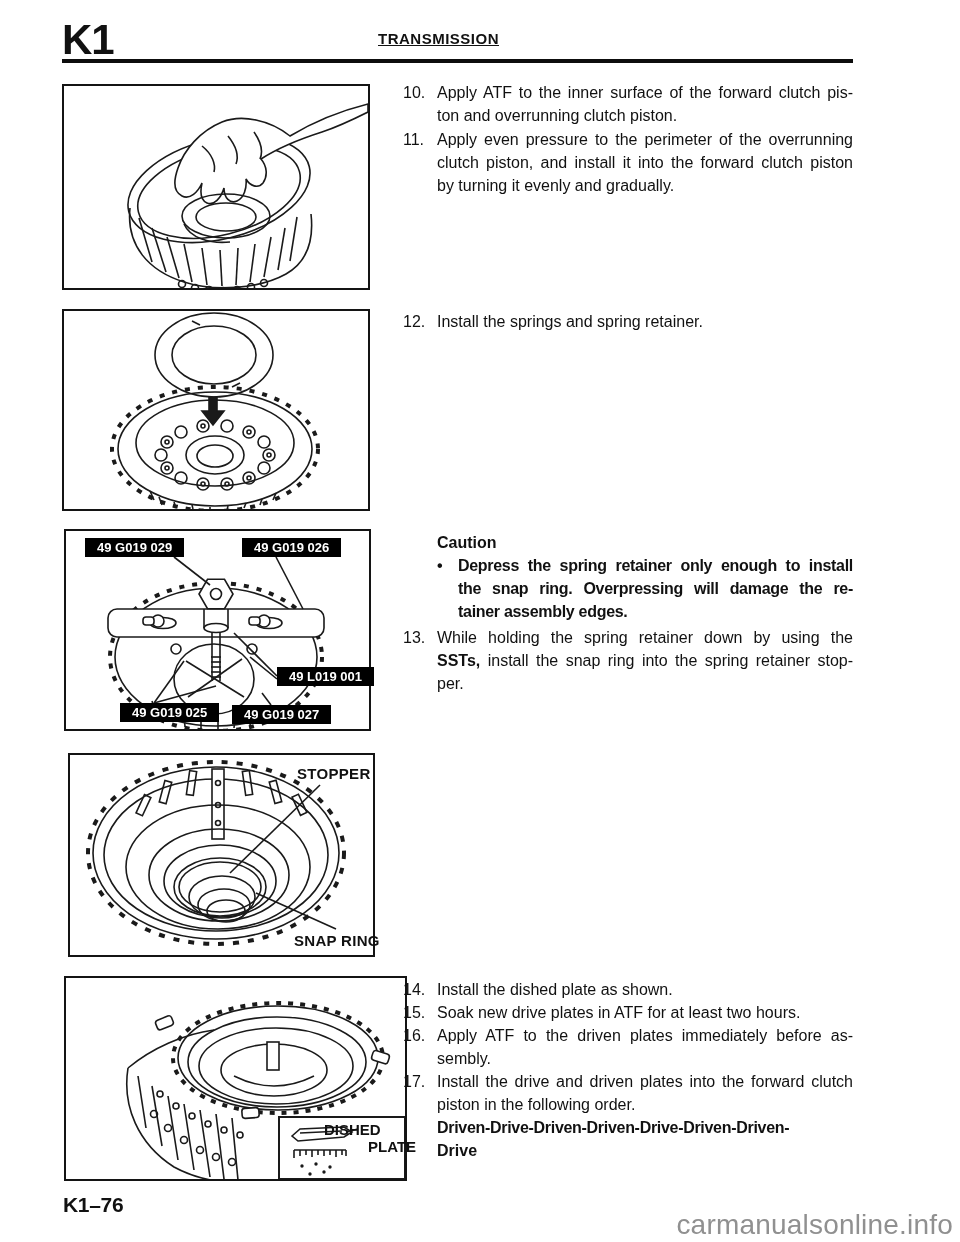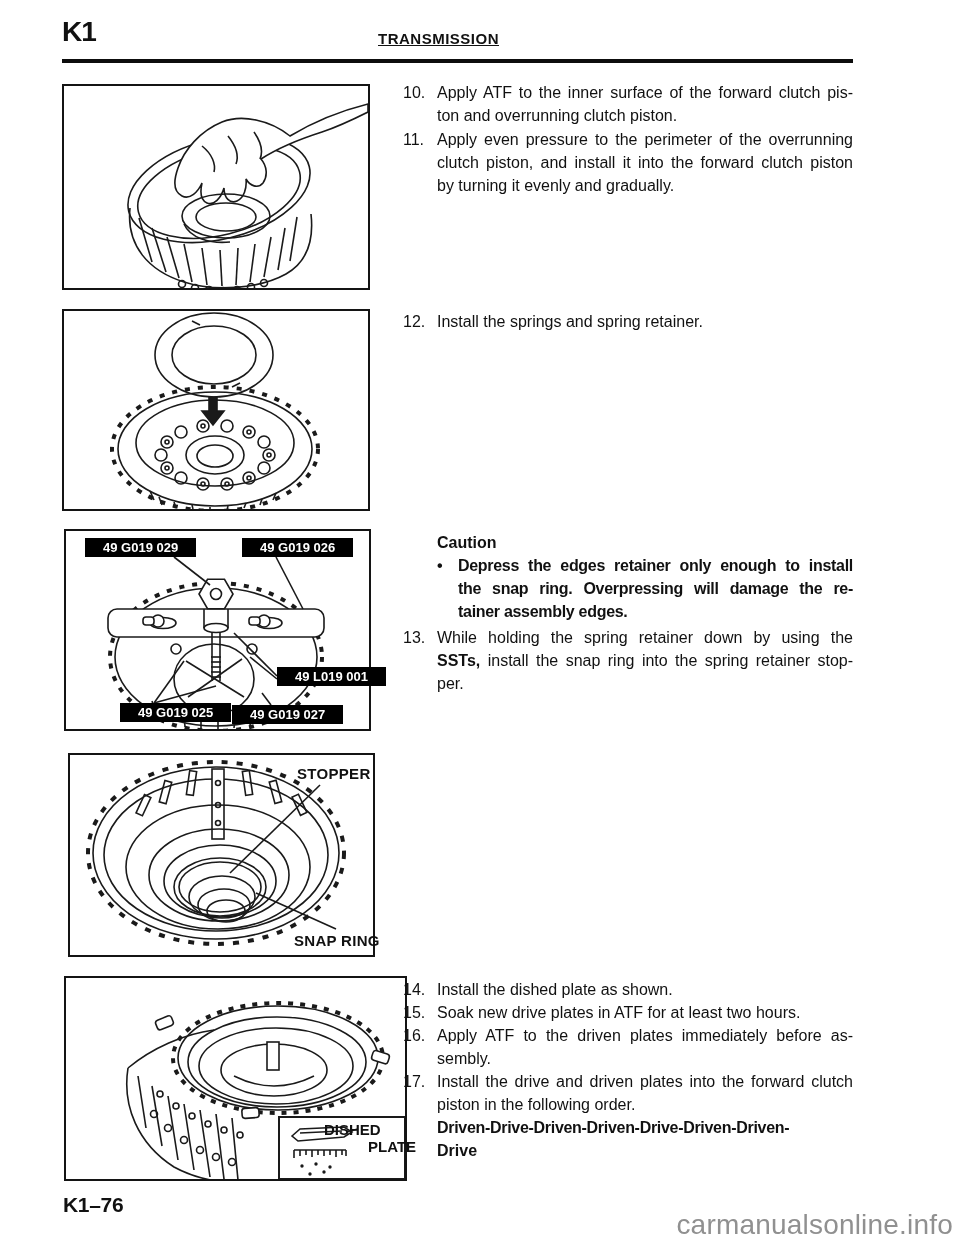--- a/index.html
+++ b/index.html
@@ -1,27 +1,27 @@
 <!DOCTYPE html>
 <html><head>
 <meta charset="utf-8">
 <style>
   html,body{margin:0;padding:0;background:#e8e8e8;}
   #page{position:relative;width:960px;height:1242px;background:#ffffff;overflow:hidden;
         font-family:"Liberation Sans","DejaVu Sans",sans-serif;color:#111;}
   .abs{position:absolute;}
   
-  .code{left:62px;top:16px;font-size:28px;font-weight:bold;letter-spacing:-1px;}
+  .code{left:62px;top:16px;font-size:42px;font-weight:bold;letter-spacing:-1px;}
   .title{left:378px;top:30px;font-size:15px;font-weight:bold;letter-spacing:.5px;text-decoration:underline;}
   .rule{left:62px;top:59px;width:791px;height:4px;background:#0d0d0d;}
   
   .fig{position:absolute;border:2px solid #141414;background:#fff;}
   .fig svg{display:block;}
   .sst-label{position:absolute;background:#000;color:#fff;font-size:13px;line-height:19px;
-             font-weight:bold;padding:0 18px;white-space:nowrap;}
+             font-weight:bold;padding:0 12px;white-space:nowrap;}
   .fig-label{position:absolute;font-size:15px;font-weight:bold;letter-spacing:.3px;white-space:nowrap;color:#111;}
   .inset-label{position:absolute;font-size:15px;font-weight:bold;white-space:nowrap;color:#111;}
   
   .row{position:absolute;left:403px;width:450px;height:24px;font-size:16px;line-height:23px;}
   .n{position:absolute;left:0;top:0;}
   .t{position:absolute;left:34px;right:0;top:0;}
   .t2{position:absolute;left:55px;right:0;top:0;}
   .just{text-align:justify;text-align-last:justify;white-space:nowrap;}
   .bold{font-weight:bold;}
   .tight{letter-spacing:-.3px;}
@@ -287,21 +287,21 @@
   <div class="row" style="top:310px">
     <span class="n">12.</span>
     <span class="t">Install the springs and spring retainer.</span>
   </div>
 
   <div class="row bold" style="top:531px">
     <span class="t">Caution</span>
   </div>
   <div class="row bold" style="top:554px">
     <span class="n" style="left:34px">•</span>
-    <span class="t2 just tight">Depress the edges retainer only enough to install</span>
+    <span class="t2 just tight">Depress the spring retainer only enough to install</span>
   </div>
   <div class="row bold" style="top:600px">
     <span class="t2 tight">tainer assembly edges.</span>
   </div>
   <div class="row bold" style="top:577px">
     <span class="t2 just tight">the snap ring. Overpressing will damage the re-</span>
   </div>
 
   <div class="row" style="top:626px">
     <span class="n">13.</span>

